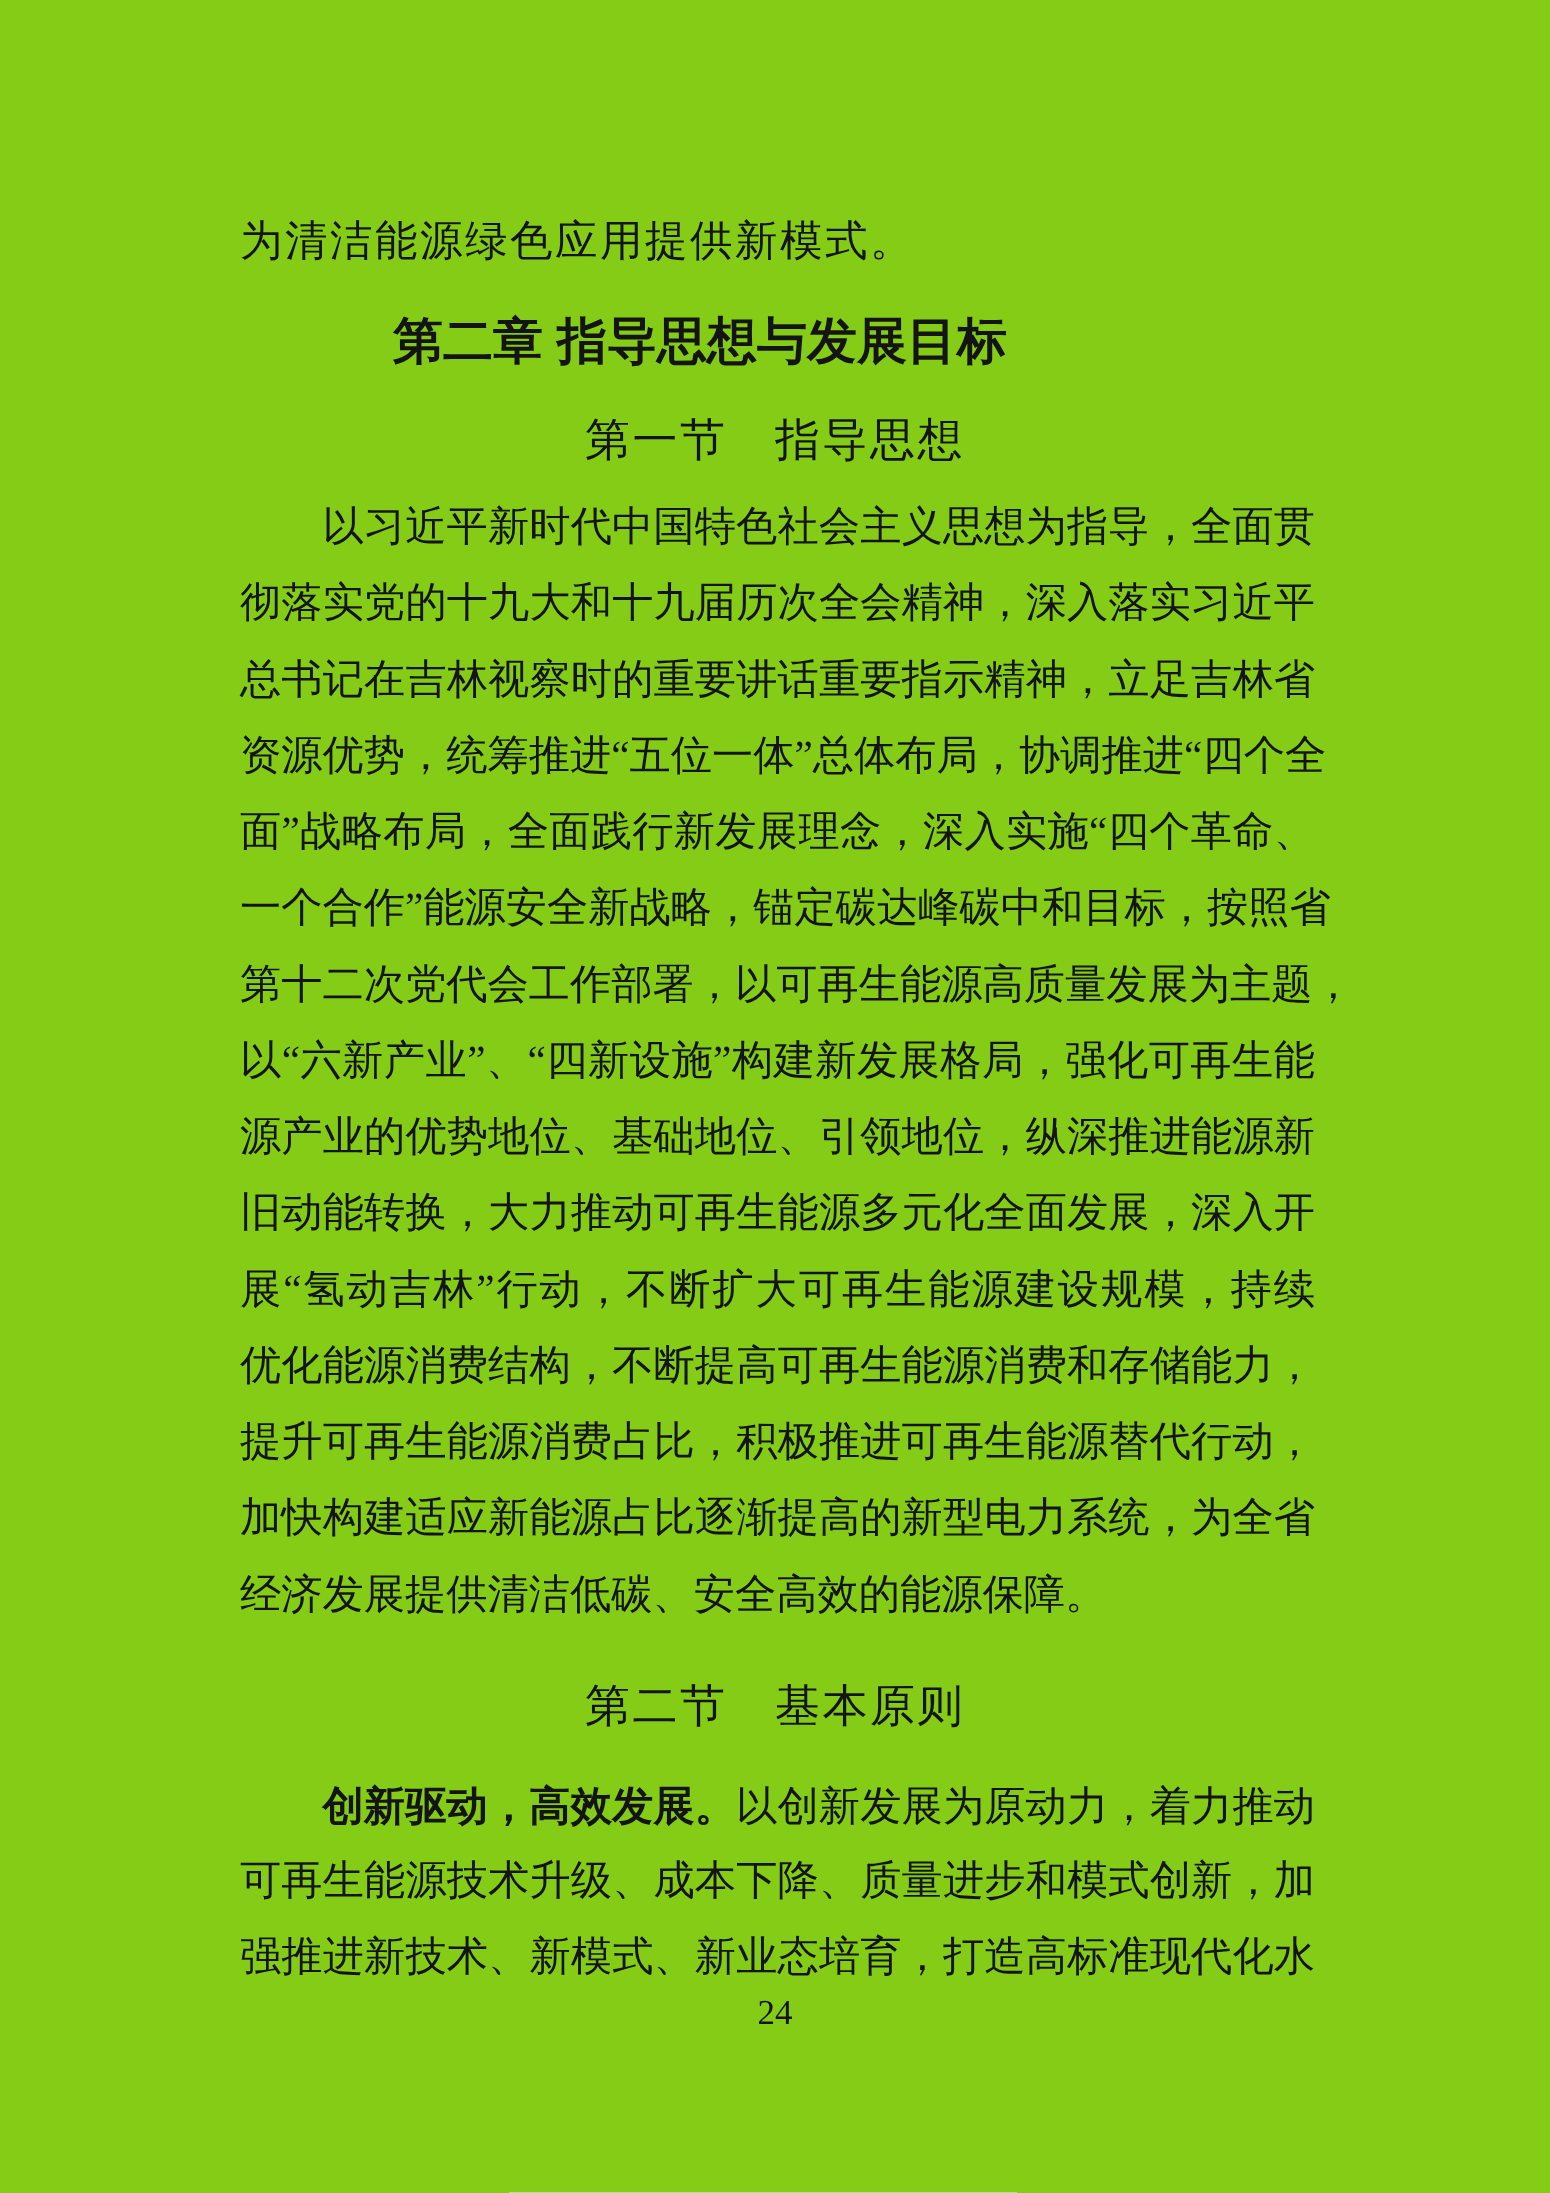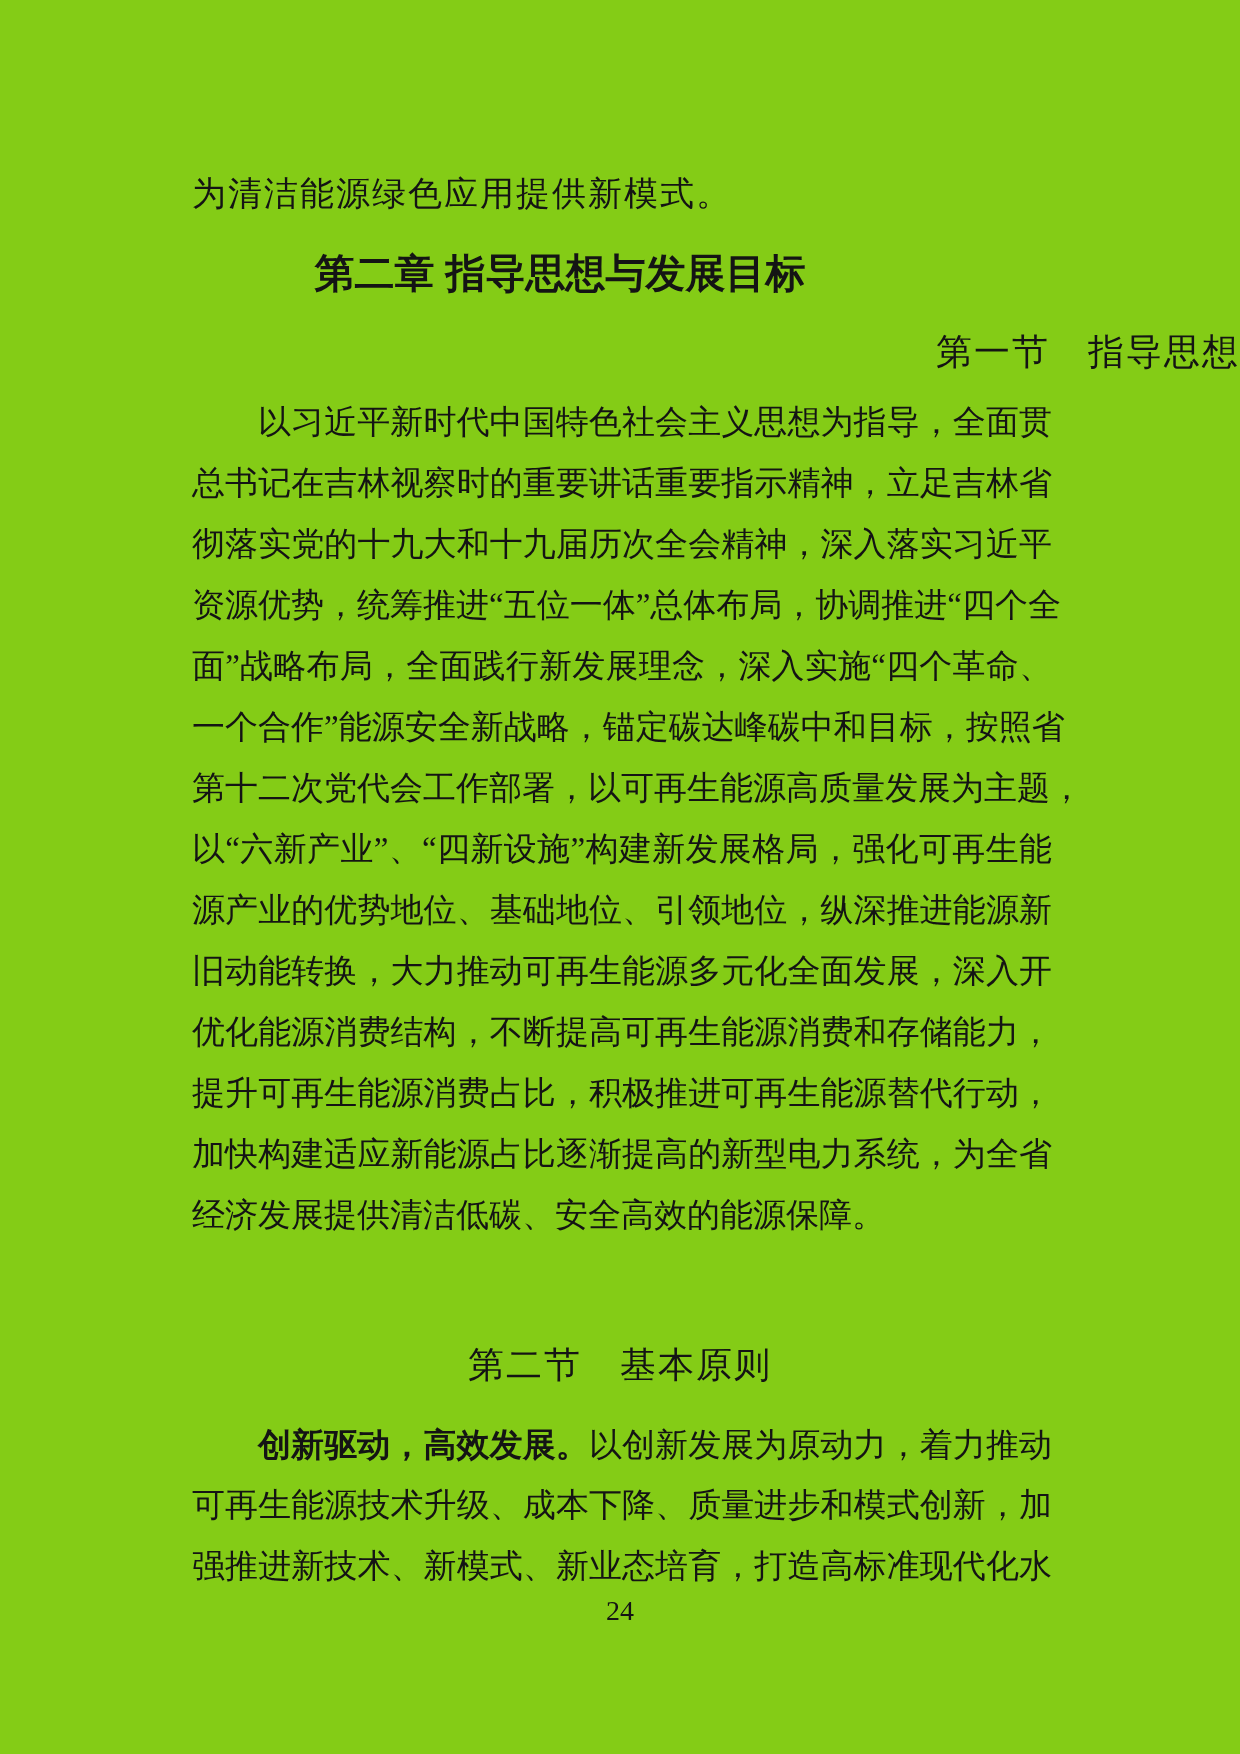--- a/index.html
+++ b/index.html
@@ -39,21 +39,21 @@
   
   .section-heading {
     position: absolute;
     left: 0;
     width: 1240px;
     text-align: center;
     font-size: 36px;
     line-height: 42px;
     letter-spacing: 2px;
   }
-  .section-heading.sec1 { top: 331px; text-align: right; }
+  .section-heading.sec1 { top: 331px; }
   .section-heading.sec2 { top: 1344px; }
   
   .para {
     position: absolute;
     left: 192px;
     width: 860px;
     font-size: 33px;
   }
   .para1 { top: 392px; }
   .para2 { top: 1414px; }
@@ -87,29 +87,30 @@
 <div class="page">
 
   <div class="cont-line">为清洁能源绿色应用提供新模式。</div>
 
   <div class="chapter-heading">第二章 指导思想与发展目标</div>
 
   <div class="section-heading sec1">第一节　指导思想</div>
 
   <div class="para para1">
     <div class="bline indent">以习近平新时代中国特色社会主义思想为指导，全面贯</div>
+    <div class="bline">彻落实党的十九大和十九届历次全会精神，深入落实习近平</div>
     <div class="bline">总书记在吉林视察时的重要讲话重要指示精神，立足吉林省</div>
-    <div class="bline">彻落实党的十九大和十九届历次全会精神，深入落实习近平</div>
     <div class="bline">资源优势，统筹推进“五位一体”总体布局，协调推进“四个全</div>
     <div class="bline">面”战略布局，全面践行新发展理念，深入实施“四个革命、</div>
     <div class="bline">一个合作”能源安全新战略，锚定碳达峰碳中和目标，按照省</div>
     <div class="bline">第十二次党代会工作部署，以可再生能源高质量发展为主题，</div>
     <div class="bline">以“六新产业”、“四新设施”构建新发展格局，强化可再生能</div>
     <div class="bline">源产业的优势地位、基础地位、引领地位，纵深推进能源新</div>
     <div class="bline">旧动能转换，大力推动可再生能源多元化全面发展，深入开</div>
+    <div class="bline">展“氢动吉林”行动，不断扩大可再生能源建设规模，持续</div>
     <div class="bline">优化能源消费结构，不断提高可再生能源消费和存储能力，</div>
     <div class="bline">提升可再生能源消费占比，积极推进可再生能源替代行动，</div>
     <div class="bline">加快构建适应新能源占比逐渐提高的新型电力系统，为全省</div>
     <div class="bline lastline">经济发展提供清洁低碳、安全高效的能源保障。</div>
   </div>
 
   <div class="section-heading sec2">第二节　基本原则</div>
 
   <div class="para para2">
     <div class="bline indent">

